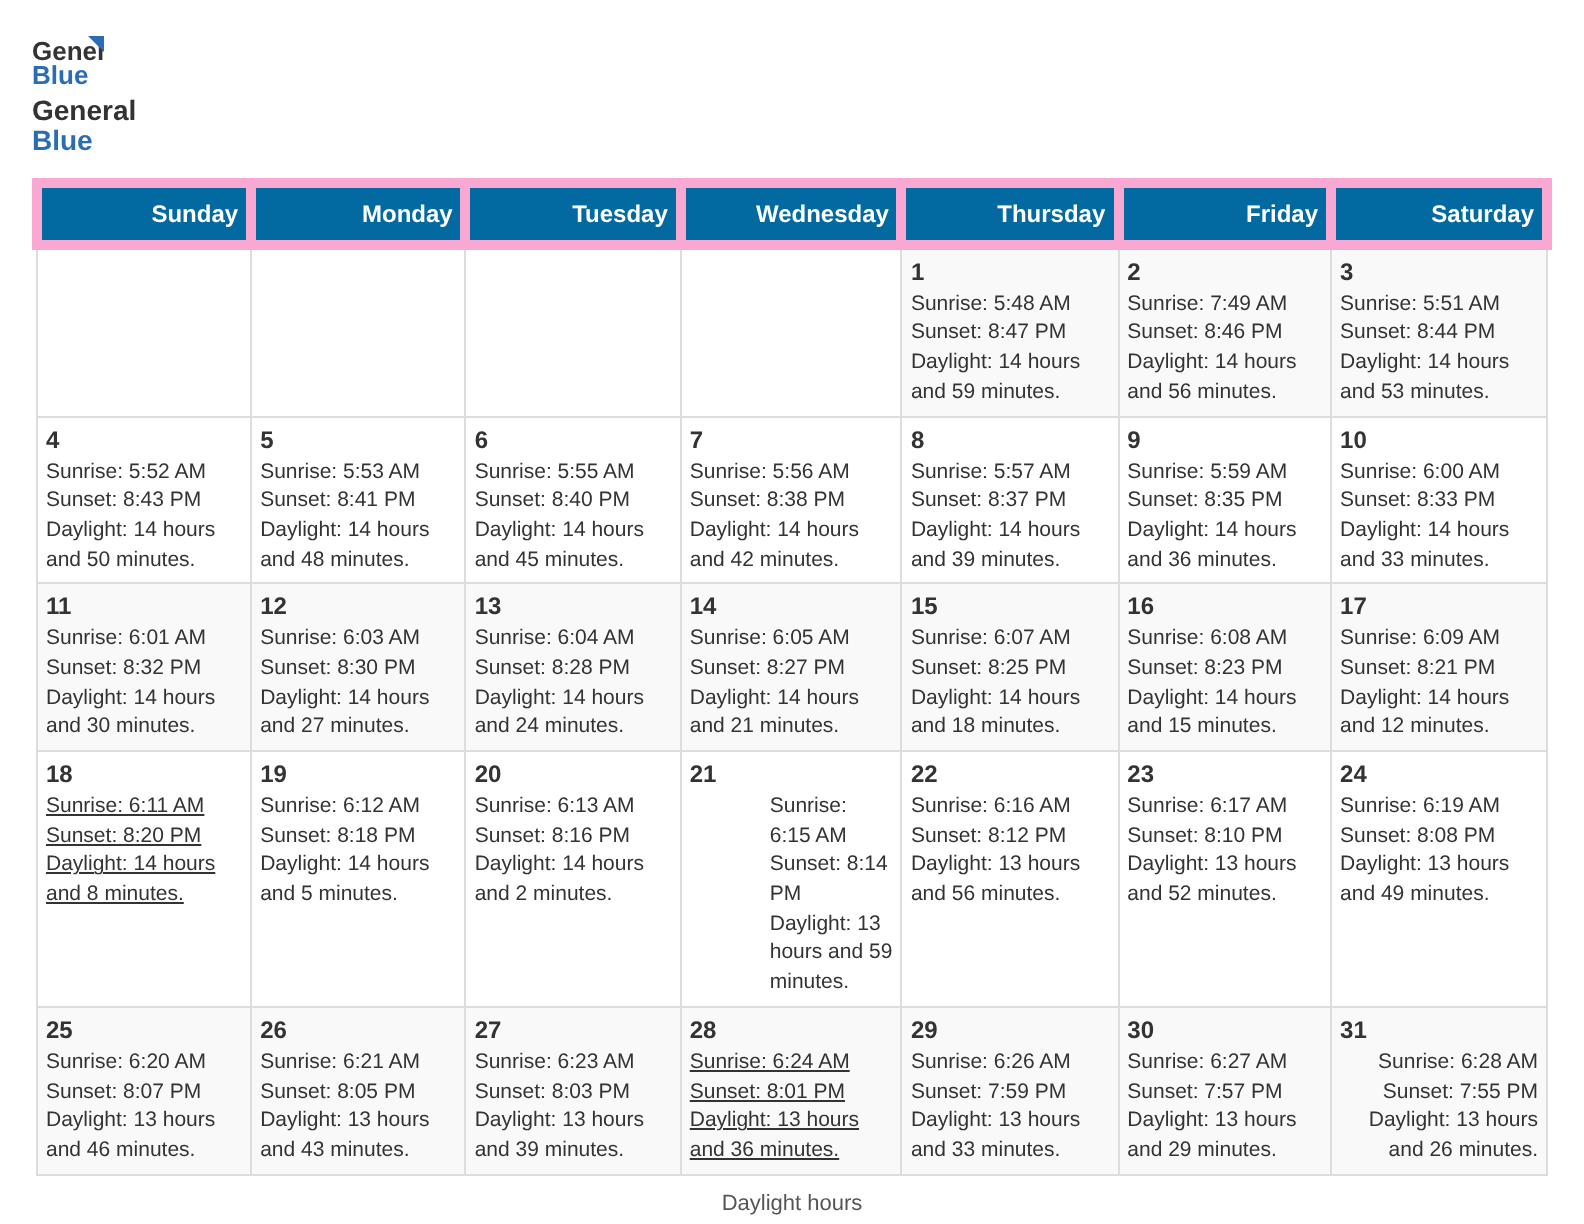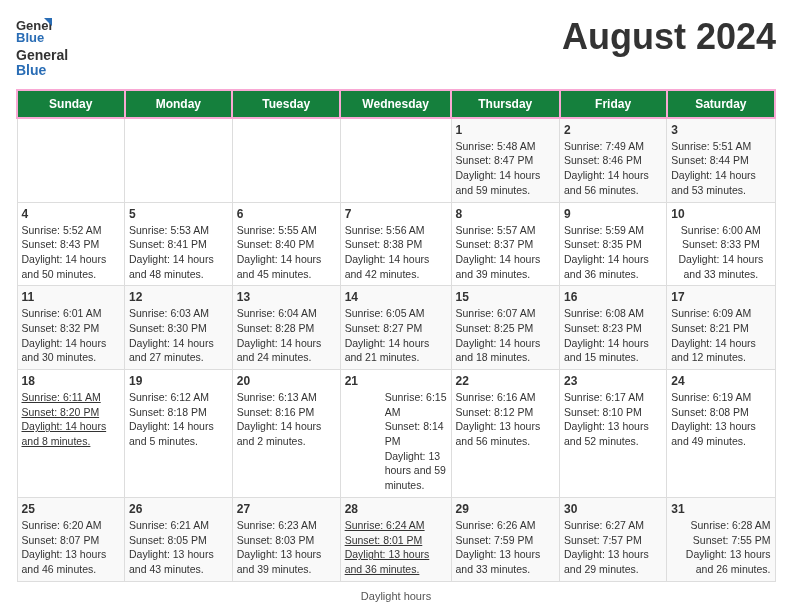--- a/index.html
+++ b/index.html
@@ -37,27 +37,27 @@
     .cal-subtitle {
       font-size: 14px;
       color: #555;
     }
     table {
       width: 100%;
       border-collapse: collapse;
       font-size: 11px;
     }
     thead tr th {
-      background: #15803d;
+      background: #0369a1;
       color: #fff;
       padding: 6px 4px;
-      text-align: center;
+      text-align: right;
       font-size: 12px;
       font-weight: bold;
-      border: 2px solid #f9a8d4;
+      border: 5px solid #f9a8d4;
     }
     tbody tr td {
       border: 1px solid #ddd;
       vertical-align: top;
       padding: 4px;
       width: 113px;
       min-height: 80px;
       background: #fff;
     }
     tbody tr:nth-child(odd) td {
@@ -96,21 +96,20 @@
         <text x="0" y="26" font-size="13" font-weight="bold" fill="#2a6db5" font-family="Arial">Blue</text>
         <polygon points="28,2 36,2 36,10" fill="#2a6db5"></polygon>
       </svg>
     </div>
     <div style="display:flex; flex-direction:column; margin-top:4px;">
       <span style="font-size:14px; font-weight:bold; color:#333; line-height:1.1;">General</span>
       <span style="font-size:14px; font-weight:bold; color:#2a6db5; line-height:1.1;">Blue</span>
     </div>
   </div>
   <div class="title-area">
-    <div class="cal-title">August 2024</div>
   </div>
 </div>
 
 <table>
   <thead>
     <tr id="header-row">
         <th>Sunday</th>
         <th>Monday</th>
         <th>Tuesday</th>
         <th>Wednesday</th>
@@ -176,21 +175,21 @@
 Daylight: 14 hours and 39 minutes.</div>
         </td>
         <td>
           <span class="day-num">9</span>
           <div class="day-info" style="white-space: pre-line;">Sunrise: 5:59 AM
 Sunset: 8:35 PM
 Daylight: 14 hours and 36 minutes.</div>
         </td>
         <td>
           <span class="day-num">10</span>
-          <div class="day-info" style="white-space: pre-line; text-align: center;">Sunrise: 6:00 AM
+          <div class="day-info" style="white-space: pre-line;">Sunrise: 6:00 AM
 Sunset: 8:33 PM
 Daylight: 14 hours and 33 minutes.</div>
         </td>
       </tr>
       <tr>
         <td>
           <span class="day-num">11</span>
           <div class="day-info" style="white-space: pre-line;">Sunrise: 6:01 AM
 Sunset: 8:32 PM
 Daylight: 14 hours and 30 minutes.</div>

